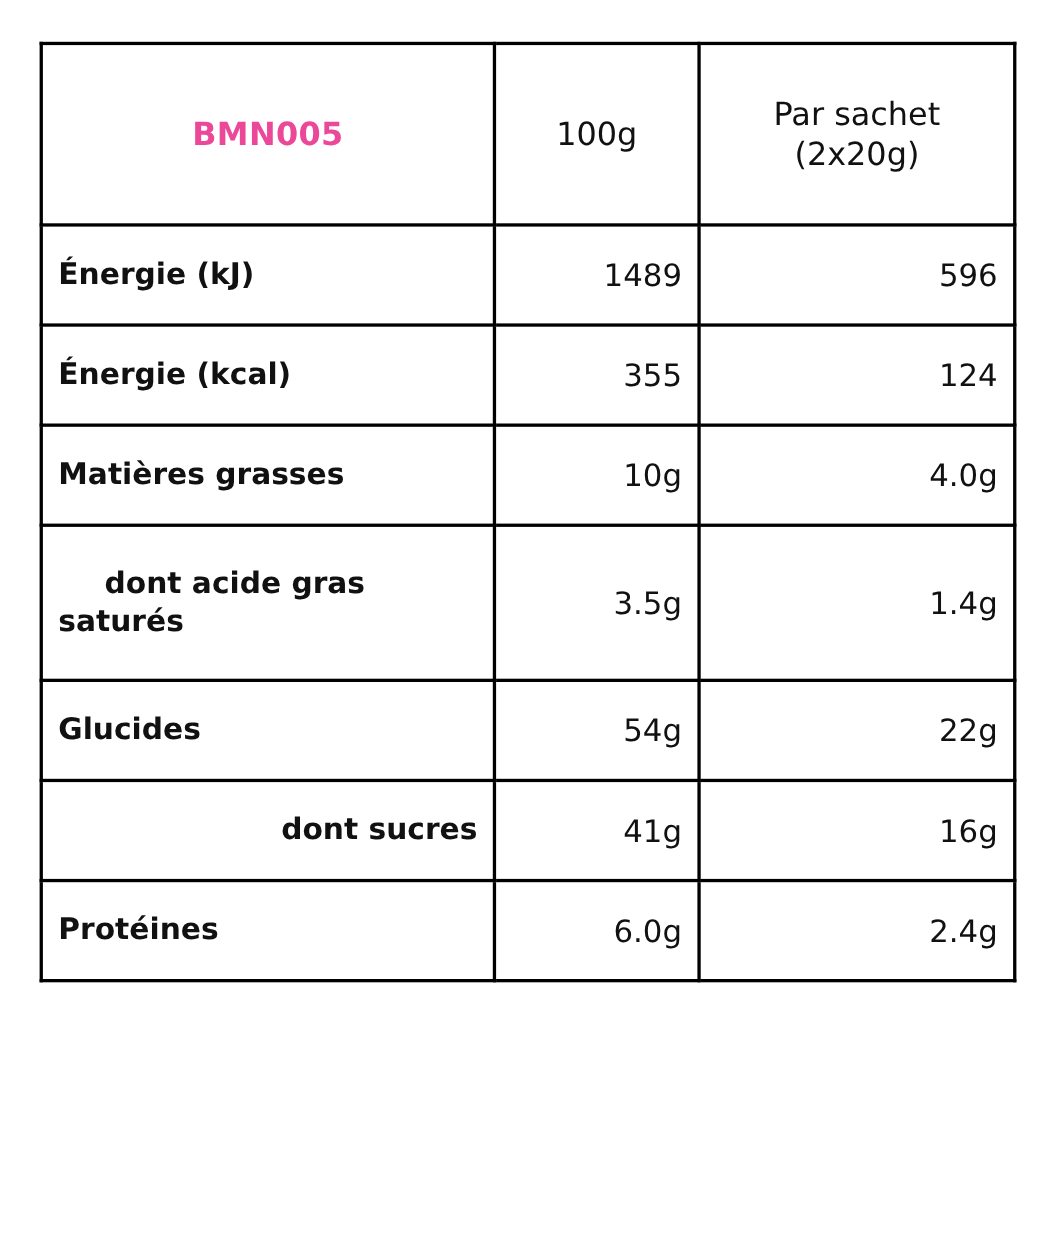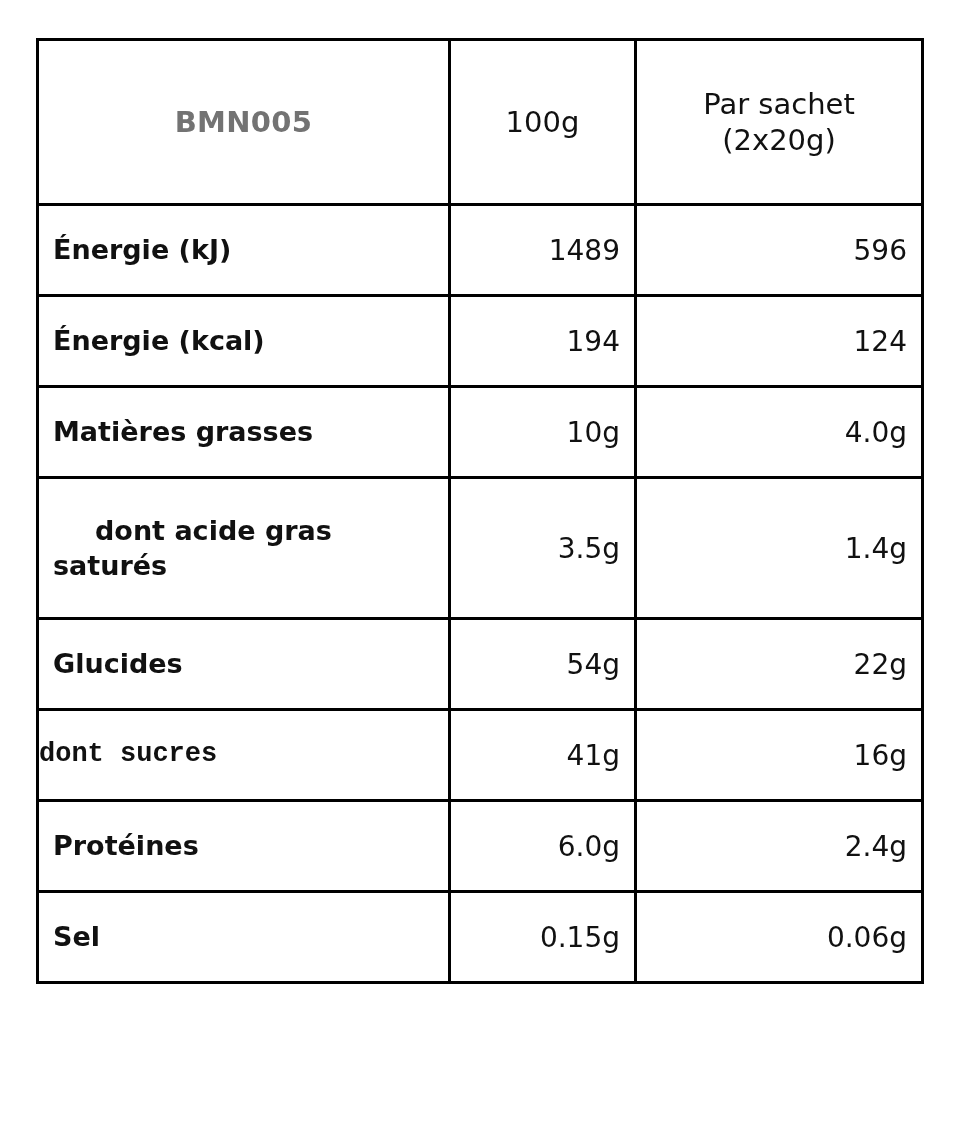--- a/index.html
+++ b/index.html
@@ -31,21 +31,21 @@
     padding: 10px 14px;
     vertical-align: middle;
   }
   col.c-label { width: 412px; }
   col.c-100g  { width: 186px; }
   col.c-sach  { width: 287px; }
 
   
   .hdr-code {
     text-align: center;
-    color: #737373;
+    color: #ec4899;
     font-weight: bold;
     font-size: 29px;
     letter-spacing: 0.3px;
   }
   .hdr-col {
     text-align: center;
     font-size: 29px;
     font-weight: normal;
     line-height: 1.25;
   }
@@ -55,23 +55,22 @@
   .row-label {
     font-weight: bold;
     font-size: 27px;
     line-height: 1.3;
     text-align: left;
   }
   .row-label.indent {
     text-indent: 42px;
   }
   .row-label.indent-center {
-    text-align: left;
+    text-align: right;
     padding-left: 0;
-    font-family: Liberation Mono, monospace;
   }
   .row-value {
     text-align: right;
     font-size: 28px;
     font-weight: normal;
   }
   tr.std td { height: 68px; margin-top: 48px; }
   tr.tall td { height: 118px; }
 </style>
 </head>
@@ -95,21 +94,21 @@
       </tr>
 
       <tr class="std">
         <td class="row-label">Énergie (kJ)</td>
         <td class="row-value">1489</td>
         <td class="row-value">596</td>
       </tr>
 
       <tr class="std">
         <td class="row-label">Énergie (kcal)</td>
-        <td class="row-value">194</td>
+        <td class="row-value">355</td>
         <td class="row-value">124</td>
       </tr>
 
       <tr class="std">
         <td class="row-label">Matières grasses</td>
         <td class="row-value">10g</td>
         <td class="row-value">4.0g</td>
       </tr>
 
       <tr class="tall">
@@ -130,20 +129,15 @@
         <td class="row-value">16g</td>
       </tr>
 
 
       <tr class="std">
         <td class="row-label">Protéines</td>
         <td class="row-value">6.0g</td>
         <td class="row-value">2.4g</td>
       </tr>
 
-      <tr class="std">
-        <td class="row-label">Sel</td>
-        <td class="row-value">0.15g</td>
-        <td class="row-value">0.06g</td>
-      </tr>
     </tbody>
   </table>
 </div>
 
 </body></html>

